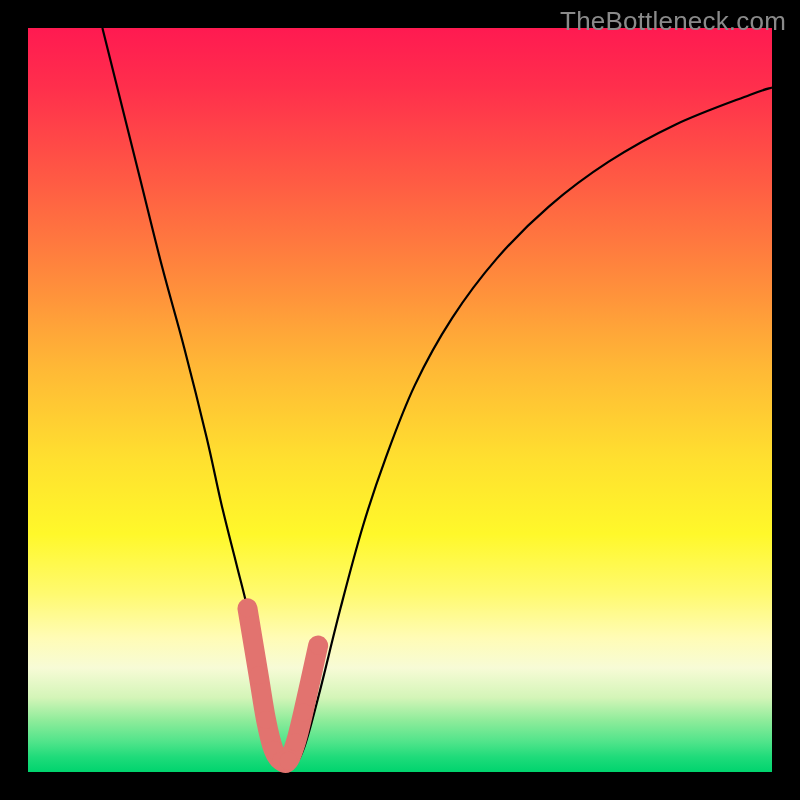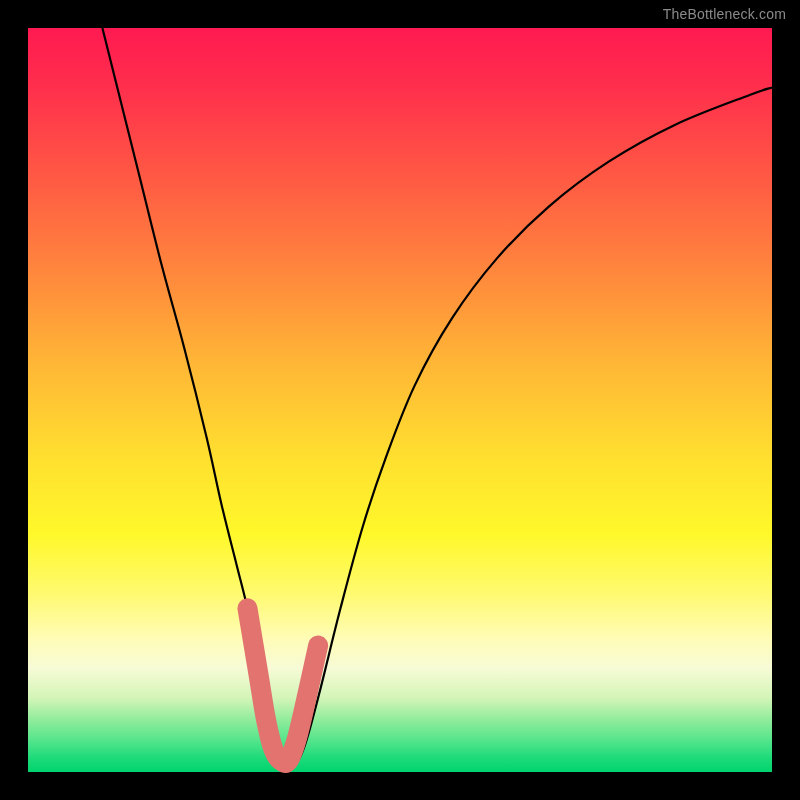--- a/index.html
+++ b/index.html
@@ -32,21 +32,21 @@
       #90ec9b 93%,
       #4fe48a 96%,
       #1fdb7a 98%,
       #00d46e 100%);
   }
   .watermark {
     position: absolute;
     top: 6px;
     right: 14px;
     color: #8a8a8a;
-    font-size: 14px;
+    font-size: 26px;
     font-weight: 500;
     letter-spacing: 0.2px;
     user-select: none;
   }
   svg.curve {
     position: absolute;
     left: 0;
     top: 0;
     width: 744px;
     height: 744px;

